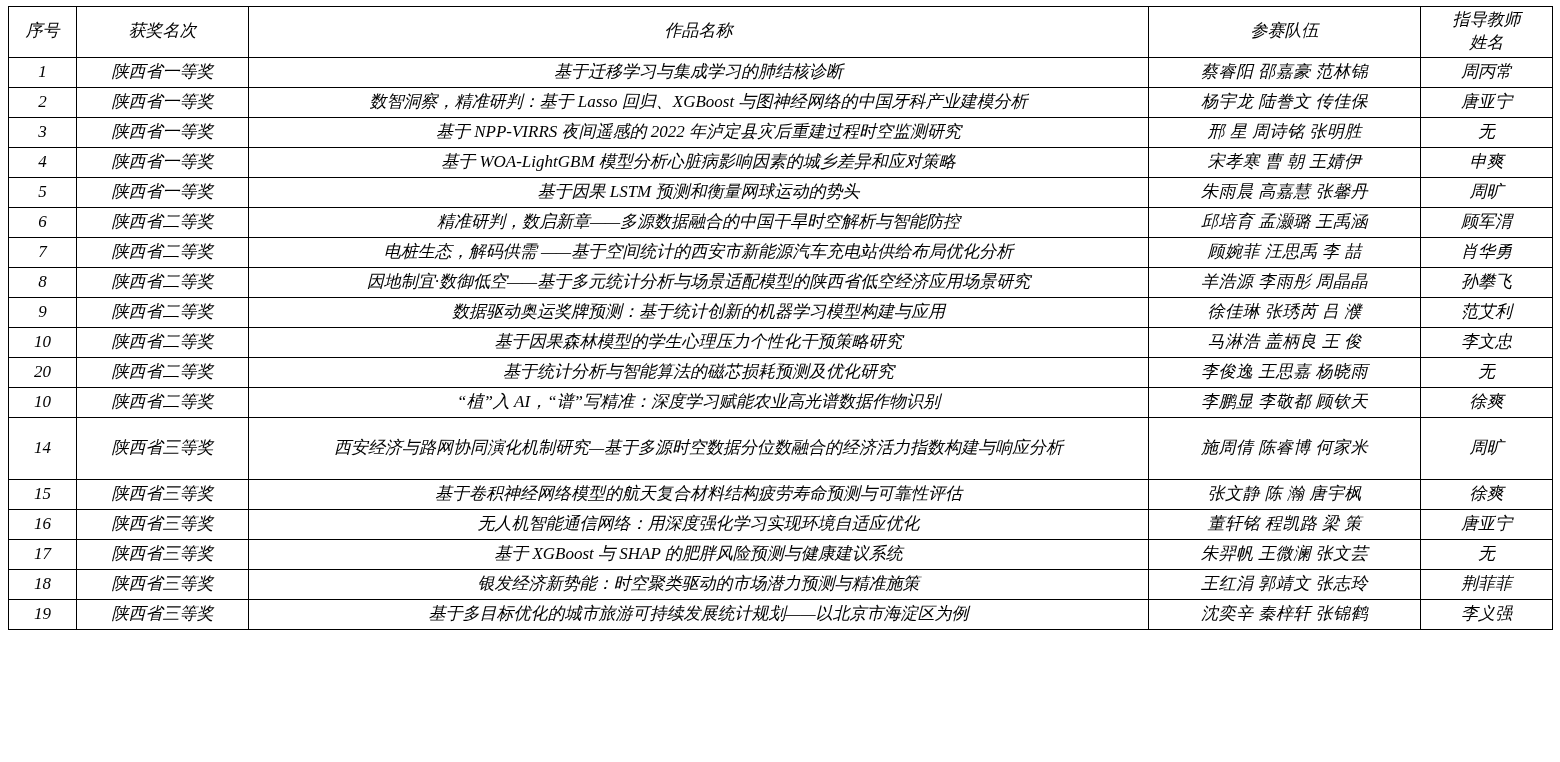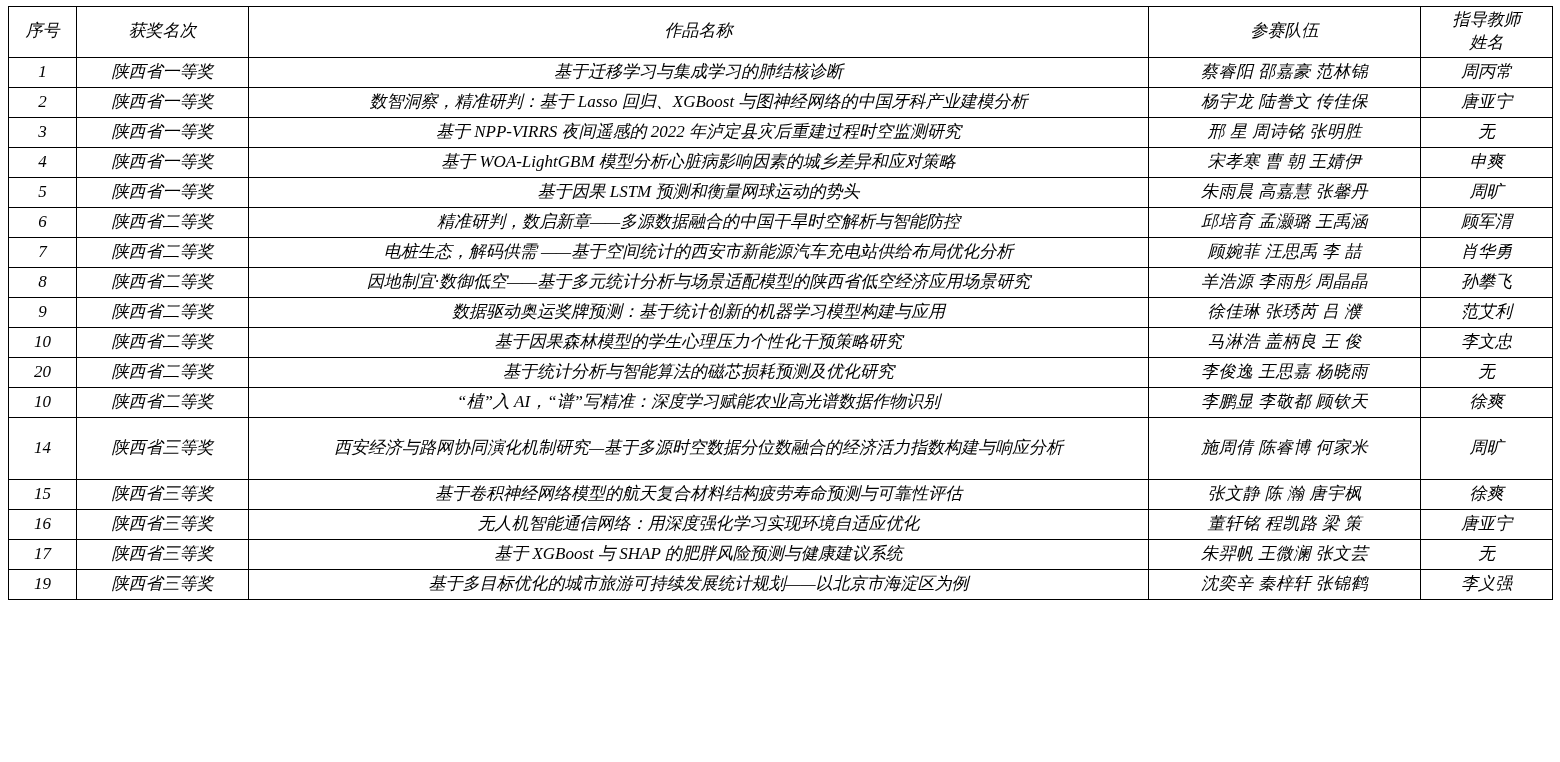--- a/index.html
+++ b/index.html
@@ -185,20 +185,27 @@
           <td class="mentor">唐亚宁</td>
         </tr>
         <tr>
           <td class="idx">17</td>
           <td class="rank">陕西省三等奖</td>
           <td class="title">基于 XGBoost 与 SHAP 的肥胖风险预测与健康建议系统</td>
           <td class="team">朱羿帆  王微澜  张文芸</td>
           <td class="mentor">无</td>
         </tr>
         <tr>
+          <td class="idx">18</td>
+          <td class="rank">陕西省三等奖</td>
+          <td class="title">银发经济新势能：时空聚类驱动的市场潜力预测与精准施策</td>
+          <td class="team">王红涓  郭靖文  张志玲</td>
+          <td class="mentor">荆菲菲</td>
+        </tr>
+        <tr>
           <td class="idx">19</td>
           <td class="rank">陕西省三等奖</td>
           <td class="title">基于多目标优化的城市旅游可持续发展统计规划——以北京市海淀区为例</td>
           <td class="team">沈奕辛  秦梓轩  张锦鹤</td>
           <td class="mentor">李义强</td>
         </tr>
       </tbody>
   </table>
 </div>
 

